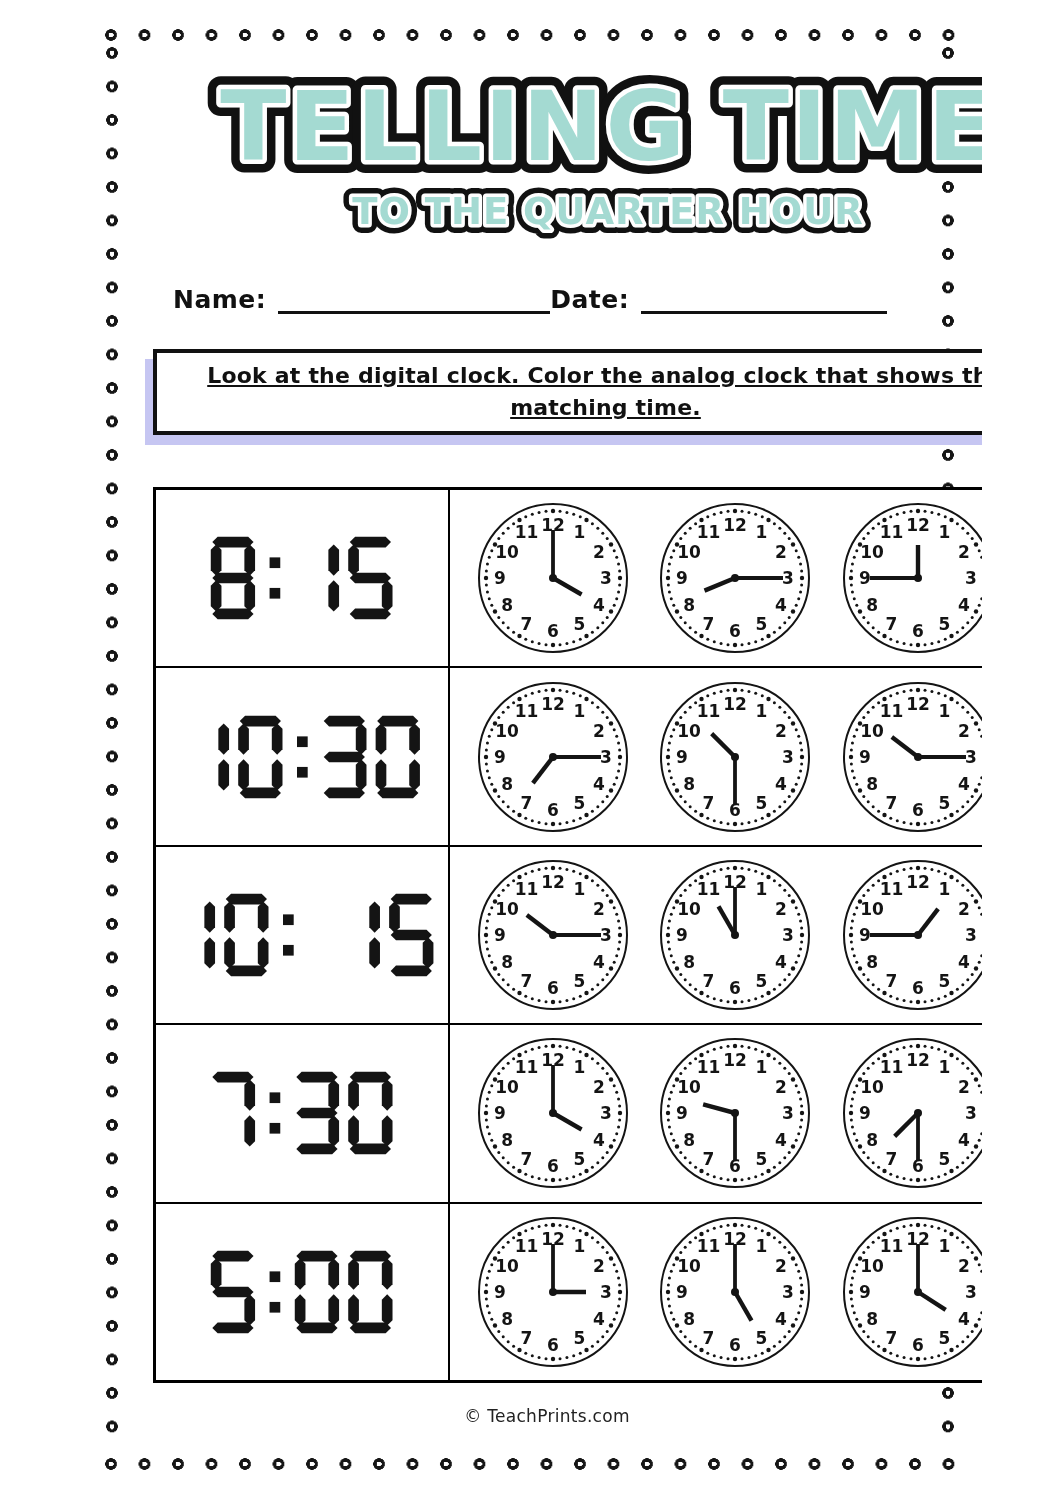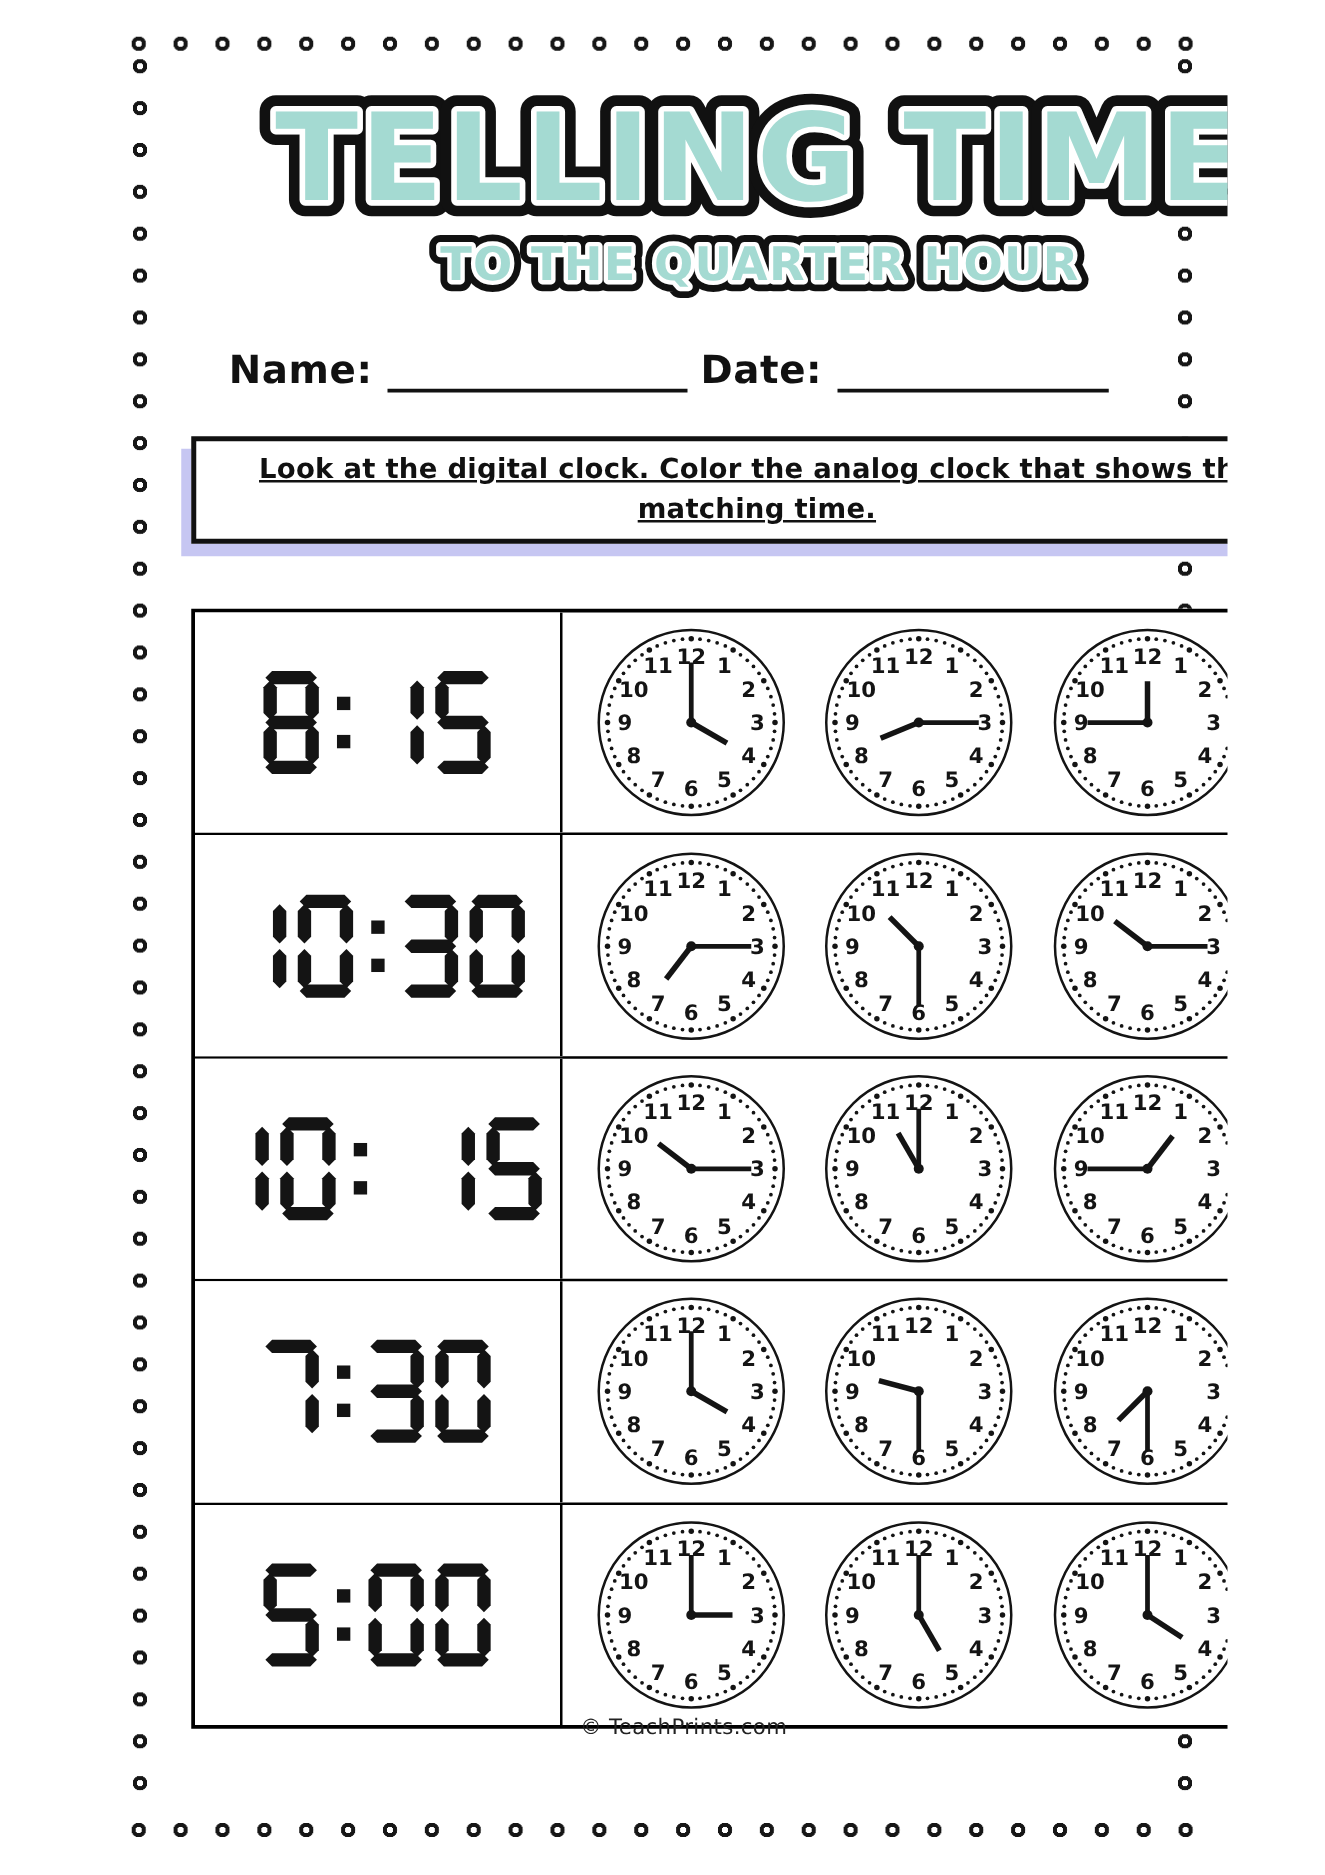--- a/index.html
+++ b/index.html
@@ -29,21 +29,21 @@
   .subtitle-svg { position:absolute; top:180px; left:0; }
   .tt { font-family:"DejaVu Sans", sans-serif; font-weight:bold; font-size:97px; letter-spacing:2px; text-anchor:middle; }
   .st { font-family:"DejaVu Sans", sans-serif; font-weight:bold; font-size:37px; letter-spacing:1px; text-anchor:middle; }
   .out-black { stroke:#111111; stroke-width:26px; stroke-linejoin:round; fill:#111111; }
   .out-white { stroke:#ffffff; stroke-width:9px;  stroke-linejoin:round; fill:none; }
   .st.out-black { stroke-width:18px; }
   .st.out-white { stroke-width:7px; }
 
   
   .namedate { position:absolute; top:281px; left:95px; right:95px; display:flex; align-items:flex-end; }
-  .nd-label { font-size:31px; font-weight:bold; letter-spacing:0.5px; padding-right:12px; line-height:1; padding-bottom:2px;margin-left:10px; }
+  .nd-label { font-size:25px; font-weight:bold; letter-spacing:0.5px; padding-right:12px; line-height:1; padding-bottom:2px; }
   .nd-line { border-bottom:3px solid #111; height:30px; }
   .line-name { width:312px; }
   .line-date { width:282px; }
   .nd-spacer { flex:1; }
 
   
   .instruction-box {
     position:absolute; left:75px; top:349px; width:897px; height:78px;
     background:#ffffff; border:4px solid #111;
     box-shadow:-8px 10px 0 0 #c6c6f2;
@@ -62,21 +62,21 @@
   .ws-row:last-child { border-bottom:none; }
   .digital-cell {
     width:294px; border-right:2px solid #000; box-sizing:border-box;
     display:flex; align-items:center; justify-content:center; background:#fff;
   }
   .clocks-cell { flex:1; display:flex; align-items:center; justify-content:space-evenly; }
   .clock-option { width:160px; height:160px; }
   .seg { fill:#141414; }
 
   
-  .footer { position:absolute; top:1372px; left:0; width:100%; text-align:center; font-size:17px; color:#222; letter-spacing:0.3px;padding-left:17px; }
+  .footer { position:absolute; top:1406px; left:0; width:100%; text-align:center; font-size:17px; color:#222; letter-spacing:0.3px;padding-left:17px; }
 </style>
 </head>
 <body>
 
 <div class="page">
 
   <div class="dots dots-h dots-top"></div>
   <div class="dots dots-h dots-bottom"></div>
   <div class="dots dots-v dots-left"></div>
   <div class="dots dots-v dots-right"></div>

